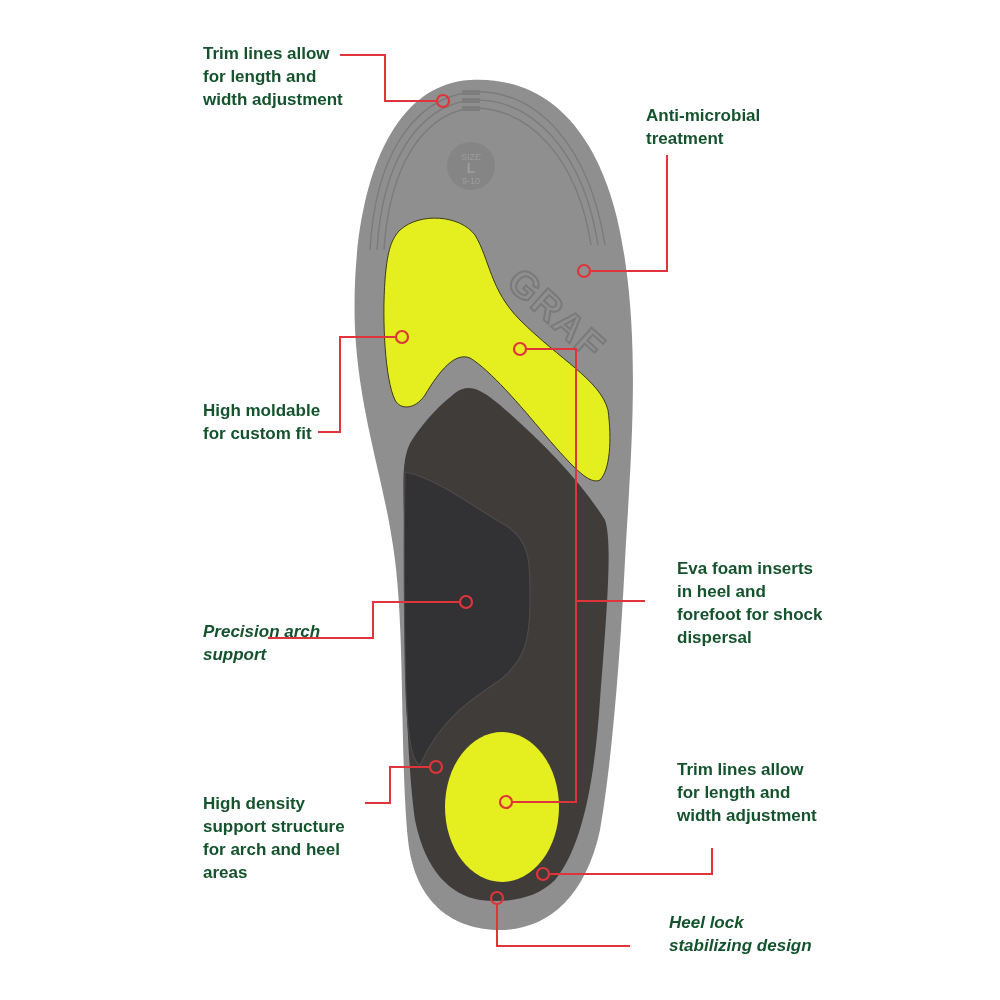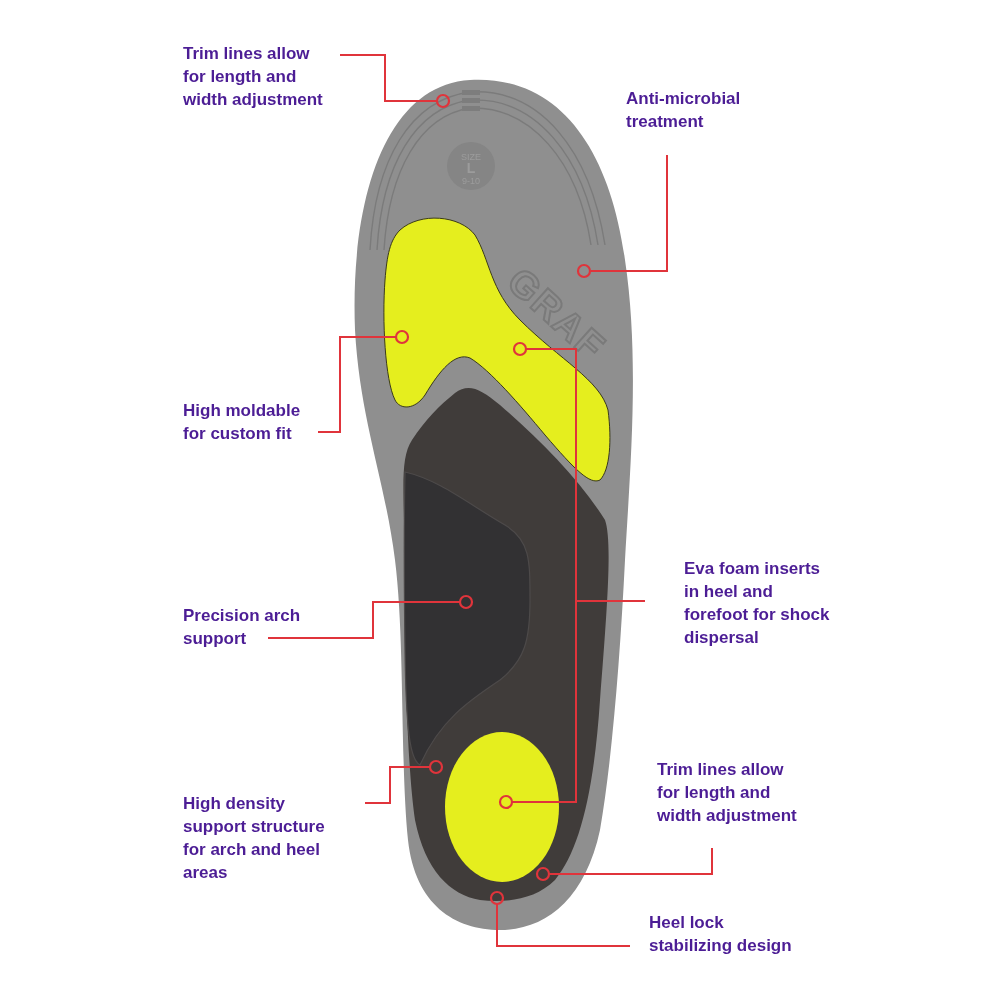--- a/index.html
+++ b/index.html
@@ -1,18 +1,18 @@
 <!DOCTYPE html>
 <html><head>
 <meta charset="utf-8">
 <style>
   html, body { margin:0; padding:0; background:#ffffff; }
   body { width:1000px; height:1000px; position:relative; overflow:hidden; font-family:"Liberation Sans", sans-serif; }
   svg.art { position:absolute; left:0; top:0; }
-  .label { position:absolute; font-family:"Liberation Sans", sans-serif; font-weight:bold; font-size:17px; line-height:23px; color:#4c1d95; white-space:pre; }
+  .label { position:absolute; font-family:"Liberation Sans", sans-serif; font-weight:bold; font-size:17px; line-height:23px; color:#14532d; white-space:pre;margin-left:20px; }
 </style>
 </head>
 <body>
 
 <svg class="art" width="1000" height="1000" viewBox="0 0 1000 1000">
 
   <path d="M470 80 C560 75 610 150 625 260 C640 360 630 470 625 560 C620 660 612 760 600 830 C585 900 545 930 500 930 C455 930 415 905 408 840 C400 760 405 640 395 560 C385 480 360 420 355 330 C350 200 385 85 470 80 Z" fill="#8f8f8f"></path>
 
   <g fill="none" stroke="#7b7b7b" stroke-width="1.4">
     <path d="M370 250 C375 160 410 100 470 92 C540 88 590 150 605 245"></path>
@@ -62,31 +62,31 @@
     <circle cx="436" cy="767" r="6"></circle>
     <circle cx="506" cy="802" r="6"></circle>
     <circle cx="543" cy="874" r="6"></circle>
     <circle cx="497" cy="898" r="6"></circle>
   </g>
 </svg>
 
 <div class="label" style="left:183px;top:42px;">Trim lines allow
 for length and
 width adjustment</div>
-<div class="label" style="left:626px;top:87px;">Anti-microbial
+<div class="label" style="left:626px;top:104px;">Anti-microbial
 treatment</div>
 <div class="label" style="left:183px;top:399px;">High moldable
 for custom fit</div>
-<div class="label" style="left:684px;top:557px;">Eva foam inserts
+<div class="label" style="left:657px;top:557px;">Eva foam inserts
 in heel and
 forefoot for shock
 dispersal</div>
-<div class="label" style="left:183px;top:604px;">Precision arch
+<div class="label" style="left:183px;top:620px;font-style:italic;">Precision arch
 support</div>
 <div class="label" style="left:183px;top:792px;">High density
 support structure
 for arch and heel
 areas</div>
 <div class="label" style="left:657px;top:758px;">Trim lines allow
 for length and
 width adjustment</div>
-<div class="label" style="left:649px;top:911px;">Heel lock
+<div class="label" style="left:649px;top:911px;font-style:italic;">Heel lock
 stabilizing design</div>
 
 </body></html>

